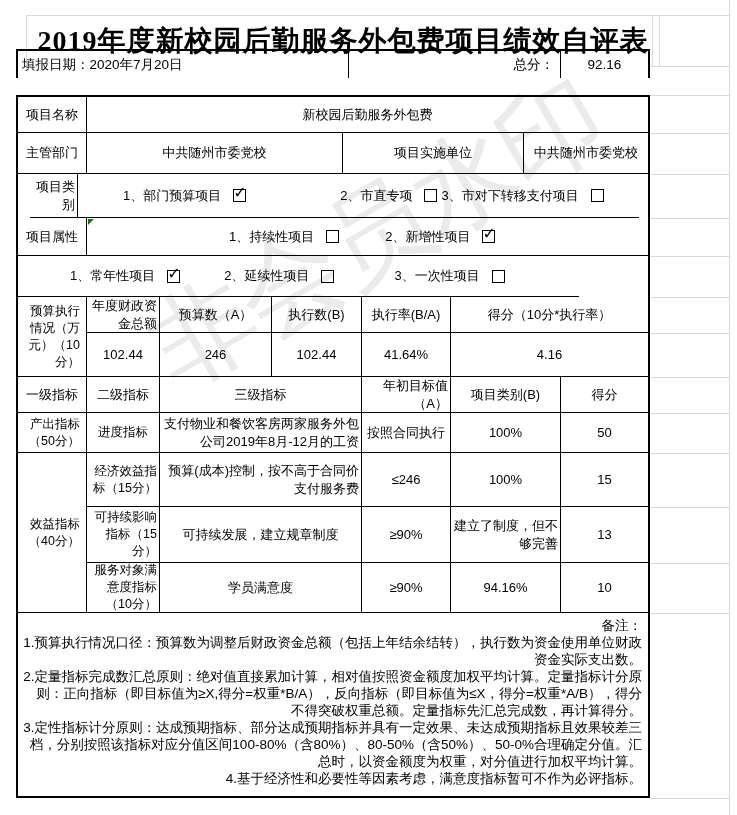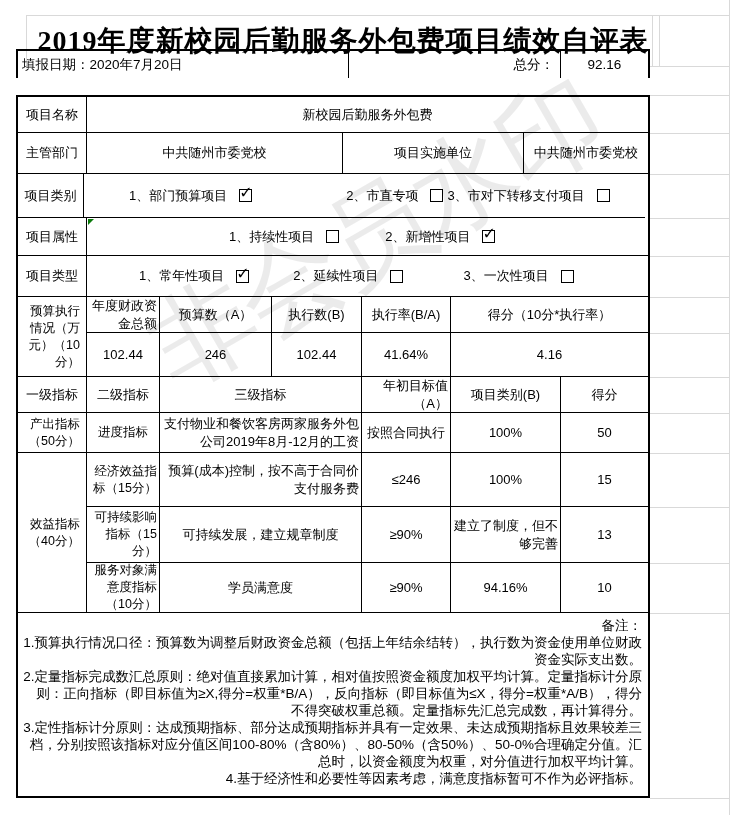--- a/index.html
+++ b/index.html
@@ -101,21 +101,21 @@
     </div>
 
     <div class="frow" style="height:41px;">
       <div class="cell" style="width:69px;">主管部门</div>
       <div class="cell" style="width:256px;">中共随州市委党校</div>
       <div class="cell" style="width:181px;">项目实施单位</div>
       <div class="cell last" style="width:124px;">中共随州市委党校</div>
     </div>
 
     <div class="frow" style="height:44px;">
-      <div class="cell" style="width:66px;">项目类别</div>
+      <div class="cell" style="width:48px;margin-left:12px;">项目类别</div>
       <div class="cell last left" style="width:561px;padding-left:45px;">
         <span class="opt">
           <span>1、部门预算项目</span>
           <span class="cb checked"></span>
         </span>
         <span class="opt" style="margin-left:94px;">
           <span>2、市直专项</span>
           <span class="cb"></span>
         </span>
         <span class="opt" style="margin-left:4px;">
@@ -134,21 +134,20 @@
           <span class="cb"></span>
         </span>
         <span class="opt" style="margin-left:46px;">
           <span>2、新增性项目</span>
           <span class="cb checked"></span>
         </span>
       </div>
     </div>
 
     <div class="frow" style="height:41px;">
-      <div class="cell" style="width:69px;">项目类型</div>
       <div class="cell last left" style="width:561px;padding-left:52px;">
         <span class="opt">
           <span>1、常年性项目</span>
           <span class="cb checked"></span>
         </span>
         <span class="opt" style="margin-left:44px;">
           <span>2、延续性项目</span>
           <span class="cb"></span>
         </span>
         <span class="opt" style="margin-left:60px;">

